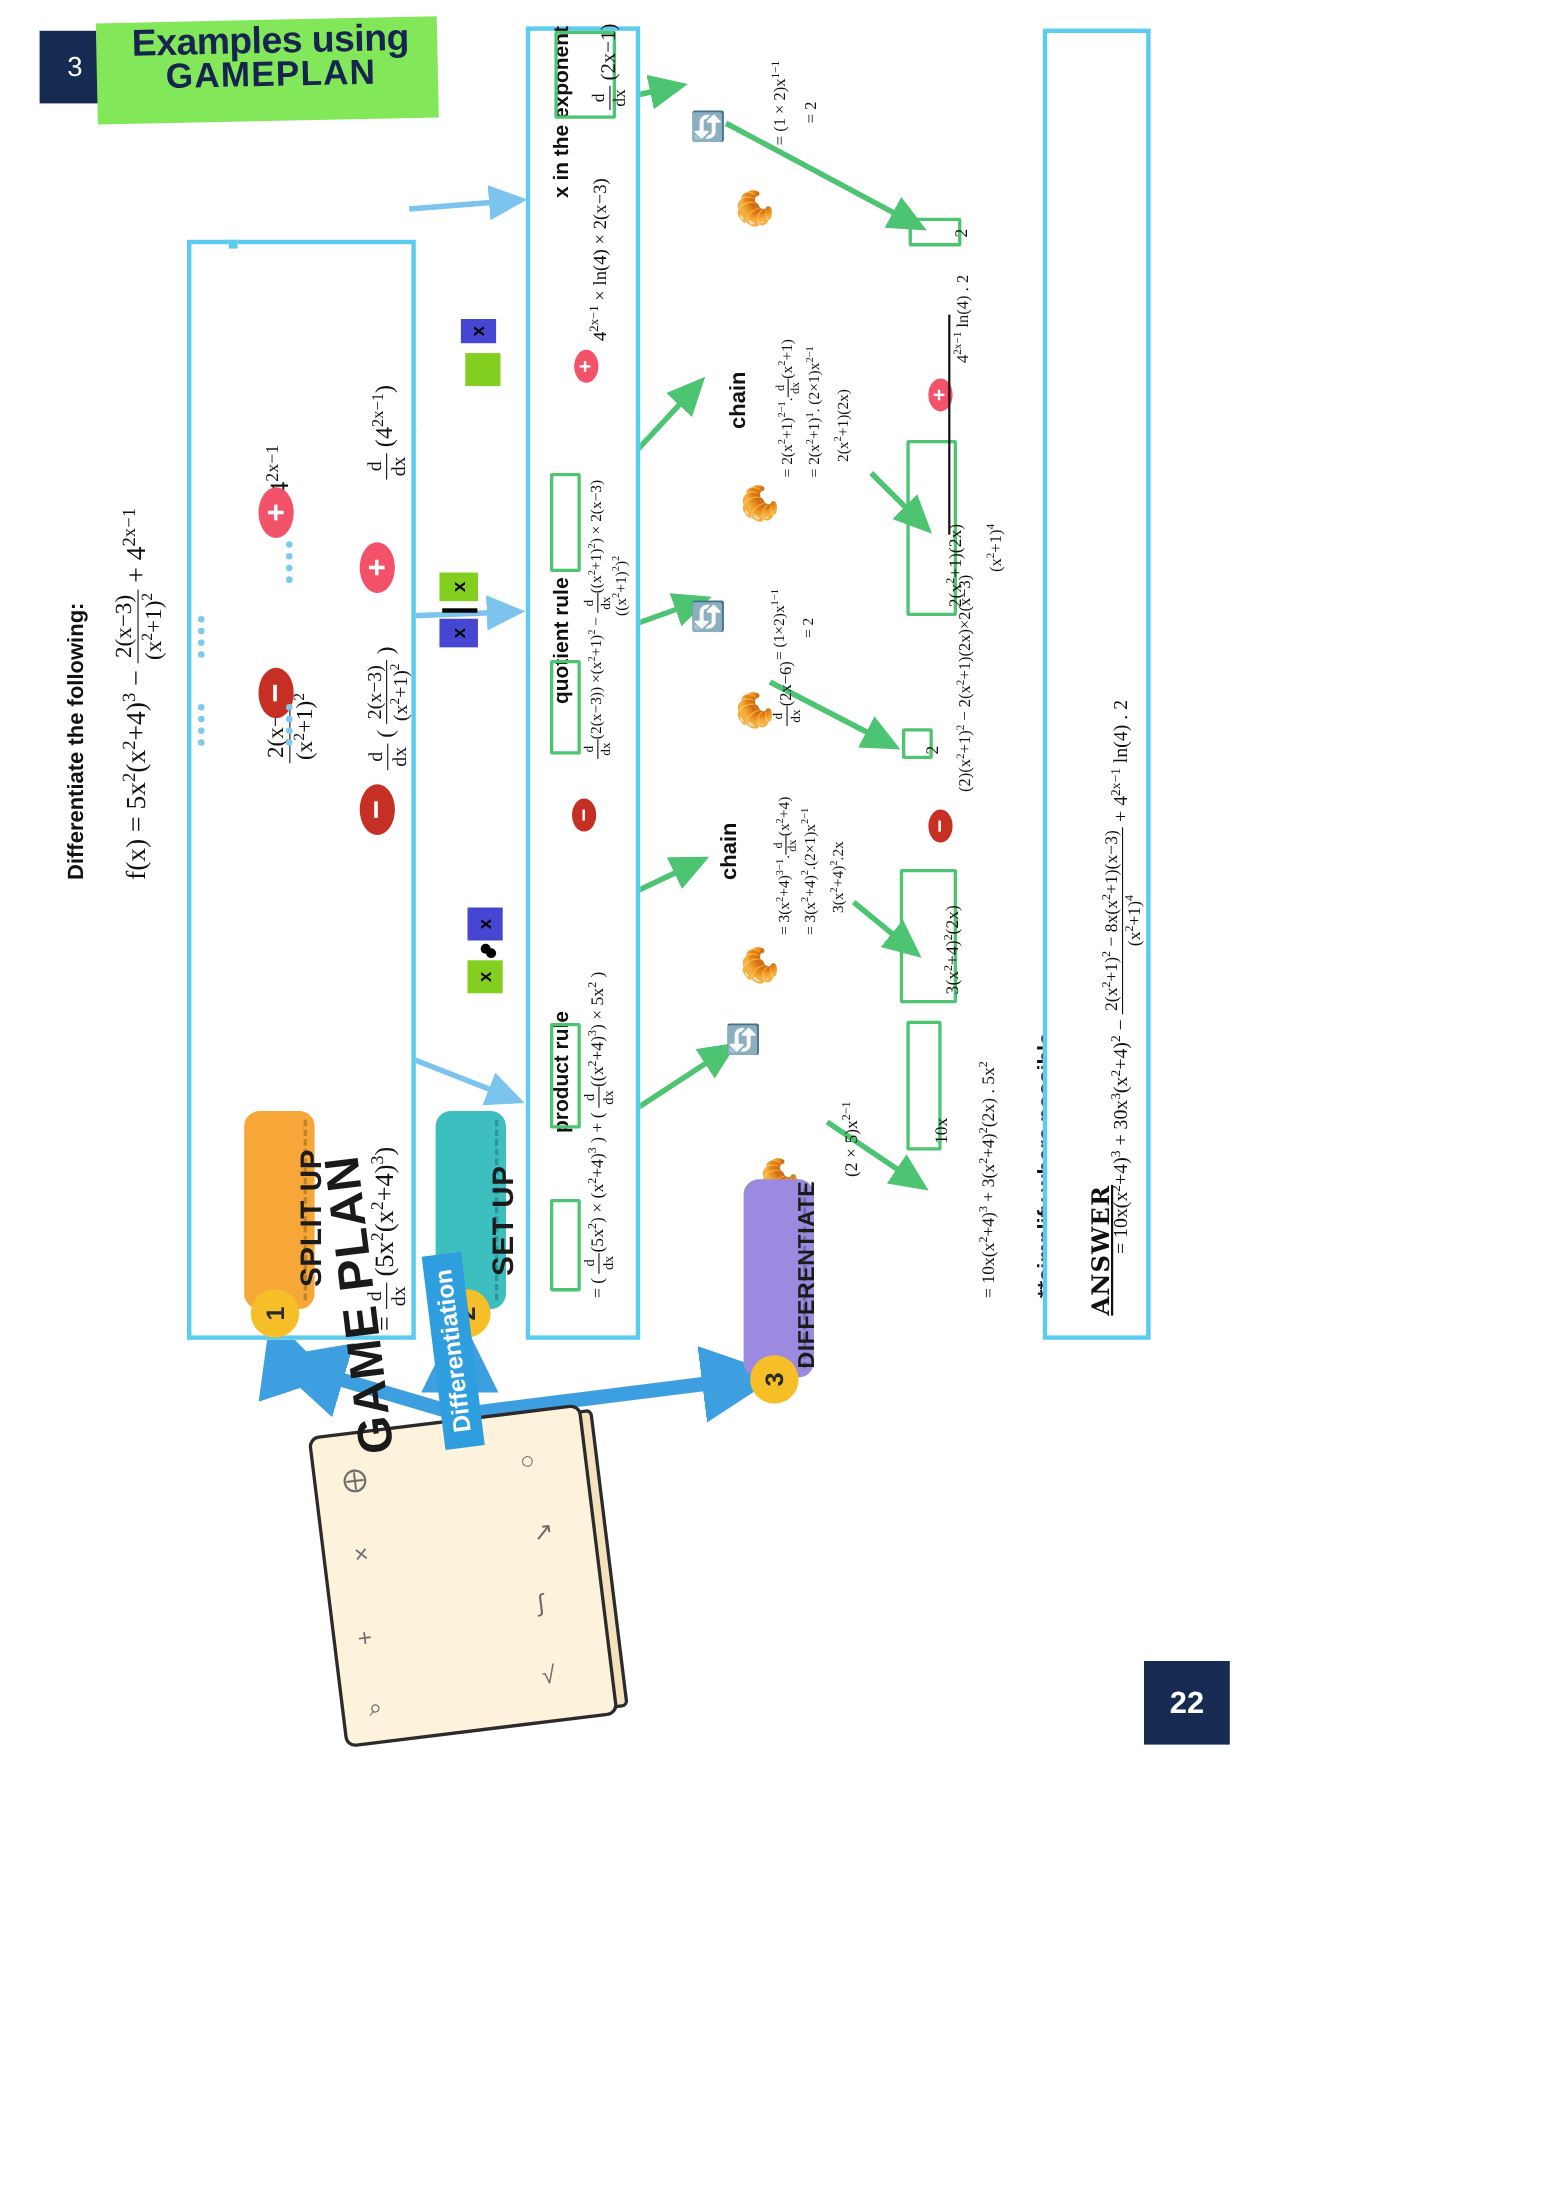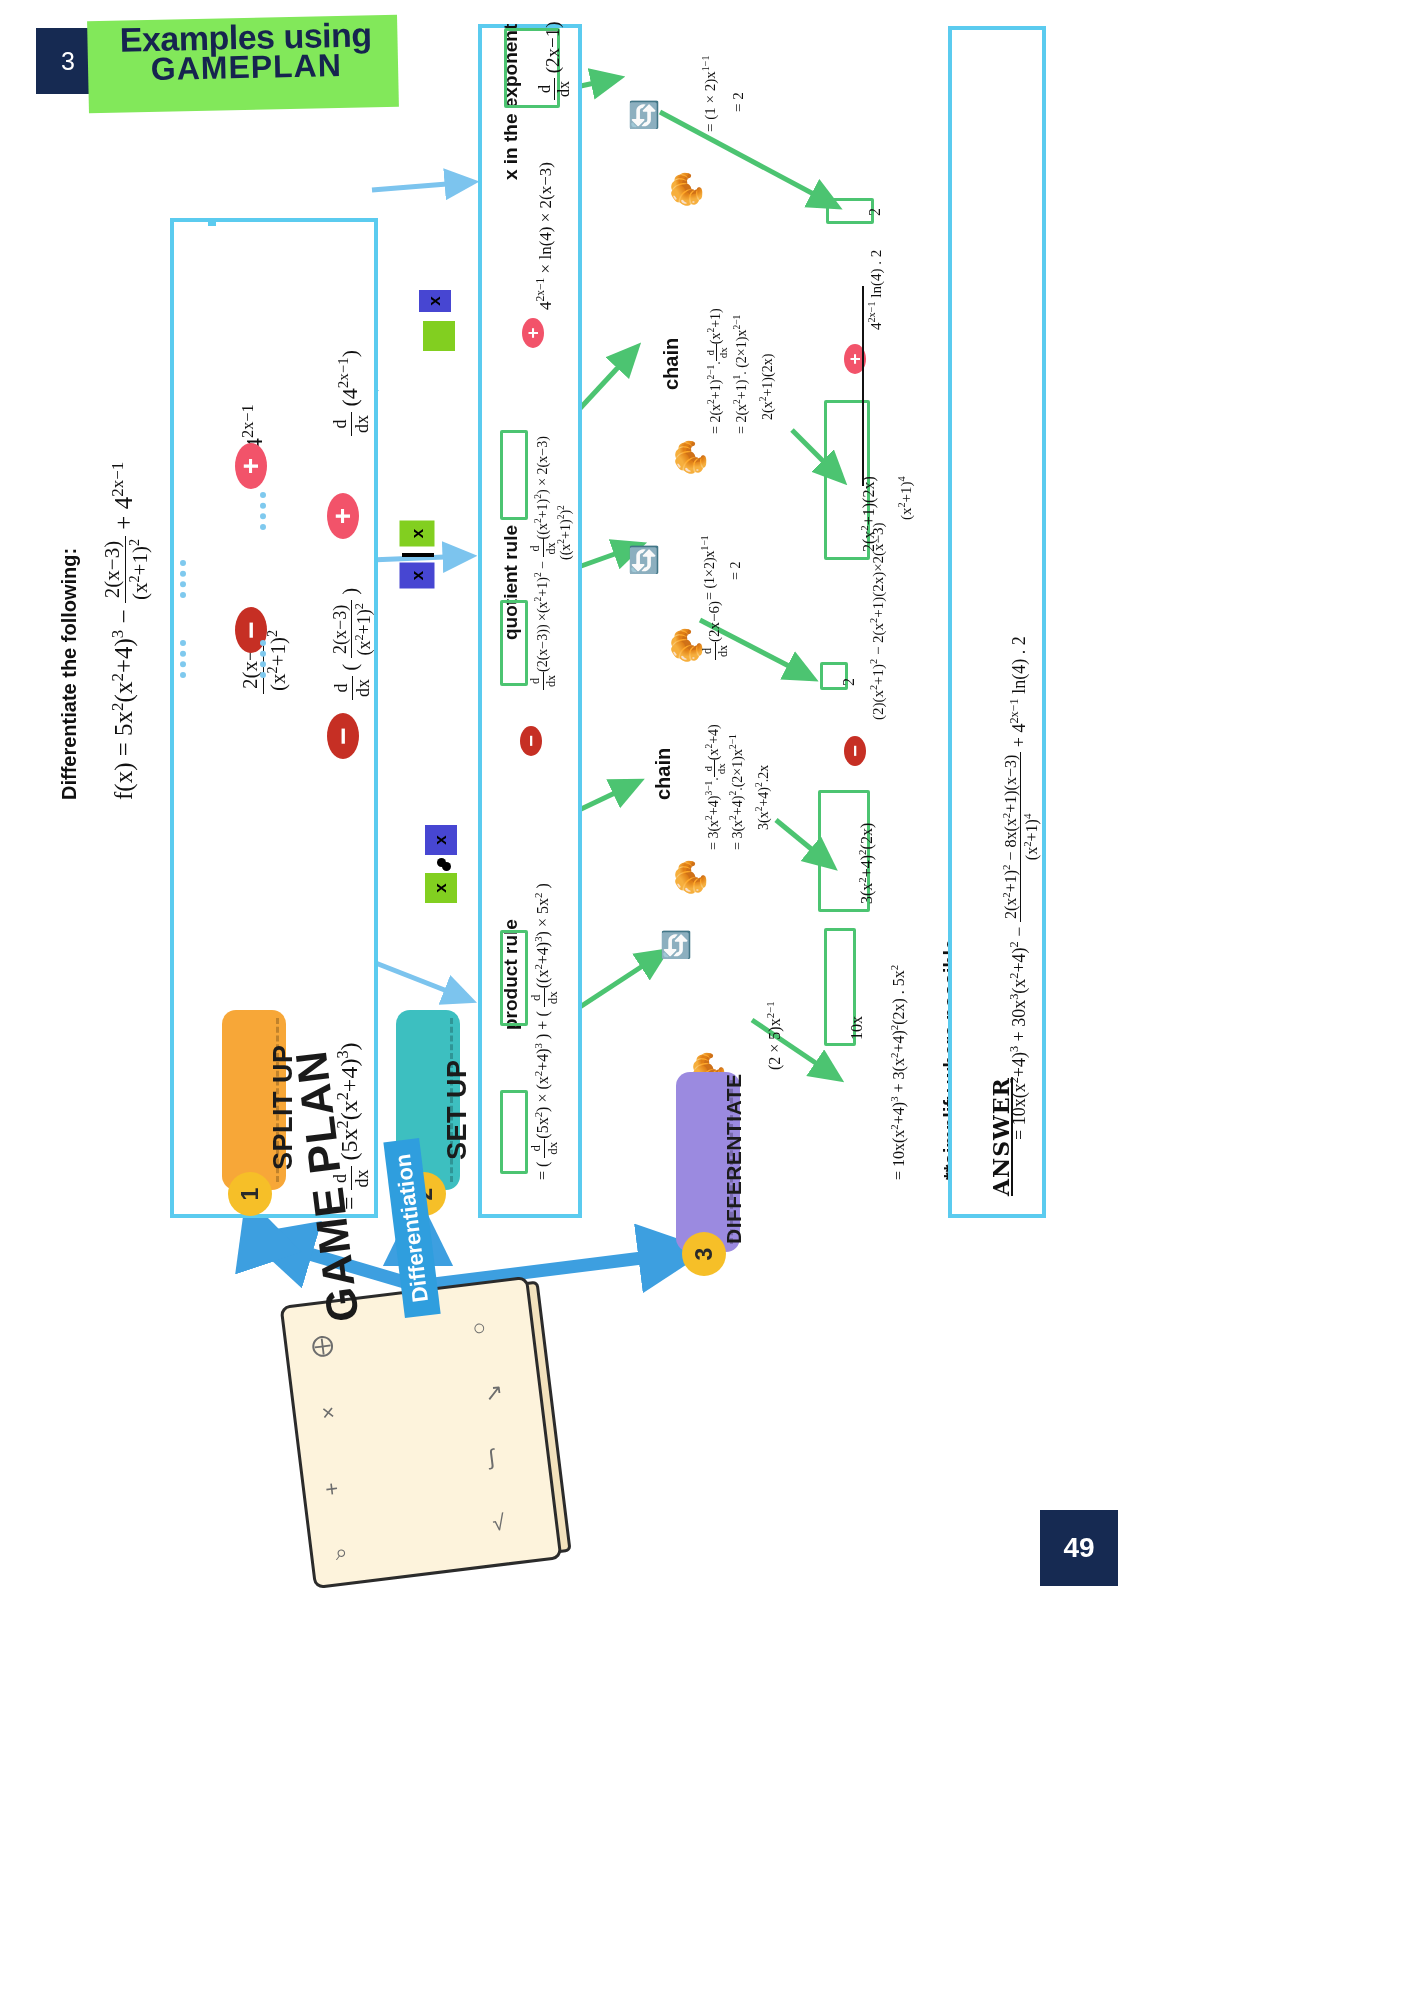--- a/index.html
+++ b/index.html
@@ -137,21 +137,21 @@
 
 <div id="page-number-badge">
   <span>3</span>
 </div>
 <div id="title-banner"></div>
 <div id="title-text">
   <div class="l1">Examples using</div>
   <div class="l2">GAMEPLAN</div>
 </div>
 <div id="page-foot">
-  <span>49</span>
+  <span>22</span>
 </div>
 
 <div class="rot lbl-head" style="left:58px;top:800px;">Differentiate the following:</div>
 
 <div class="mathrot" style="left:100px;top:800px;font-size:25px;">
   f(x) = 5x<sup>2</sup>(x<sup>2</sup>+4)<sup>3</sup> −
   <span class="frac" style="font-size:21px;"><span class="num">2(x−3)</span><span class="den">(x<sup>2</sup>+1)<sup>2</sup></span></span>
   + 4<sup>2x−1</sup>
 </div>
 

